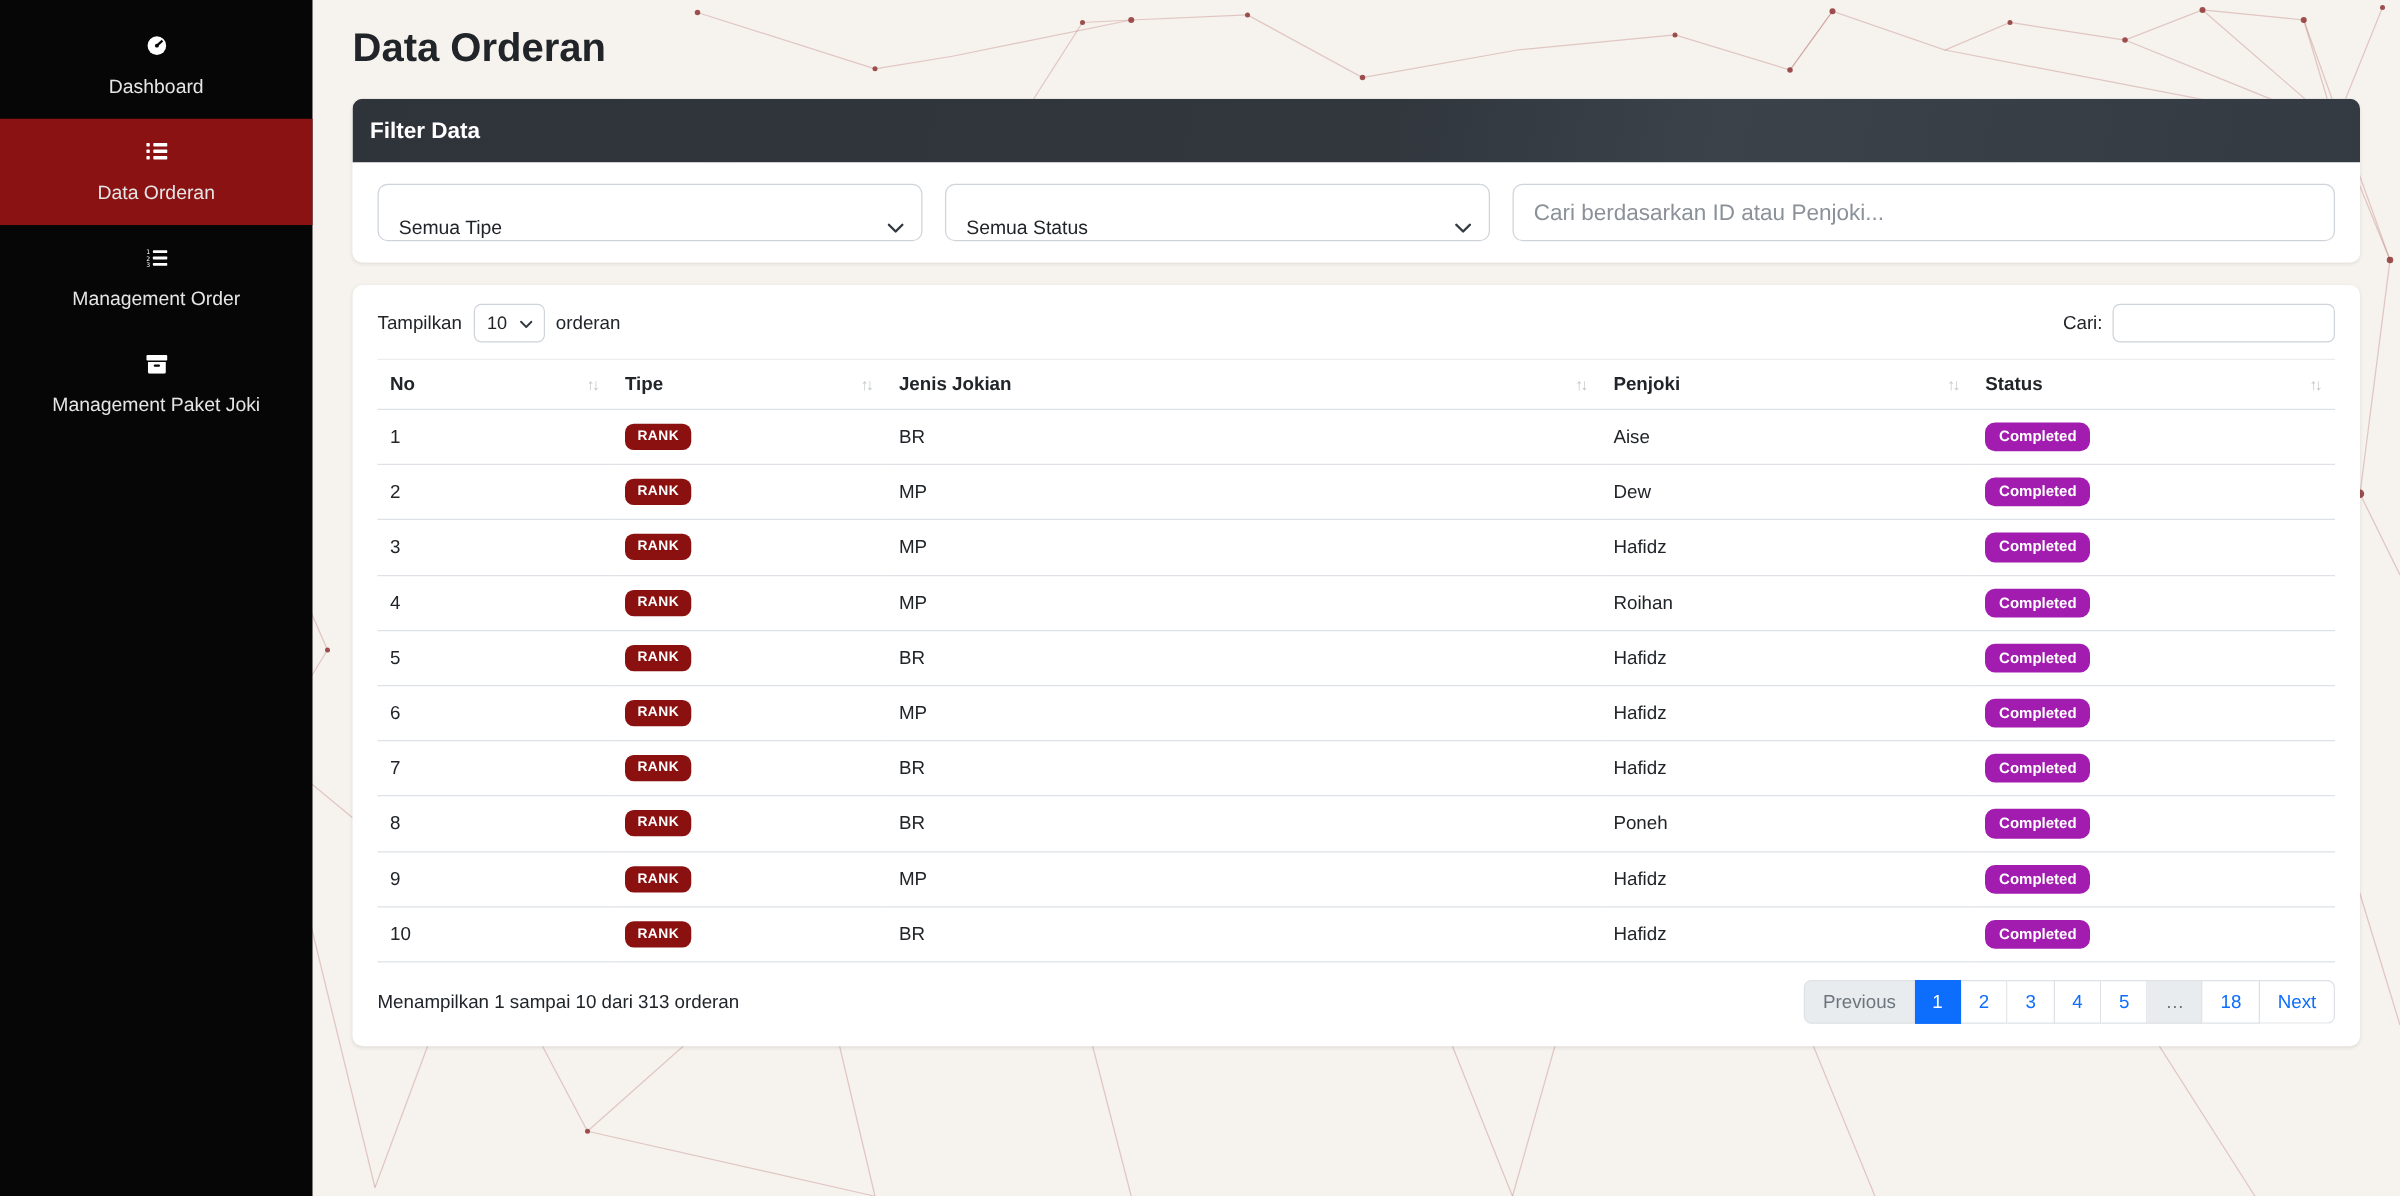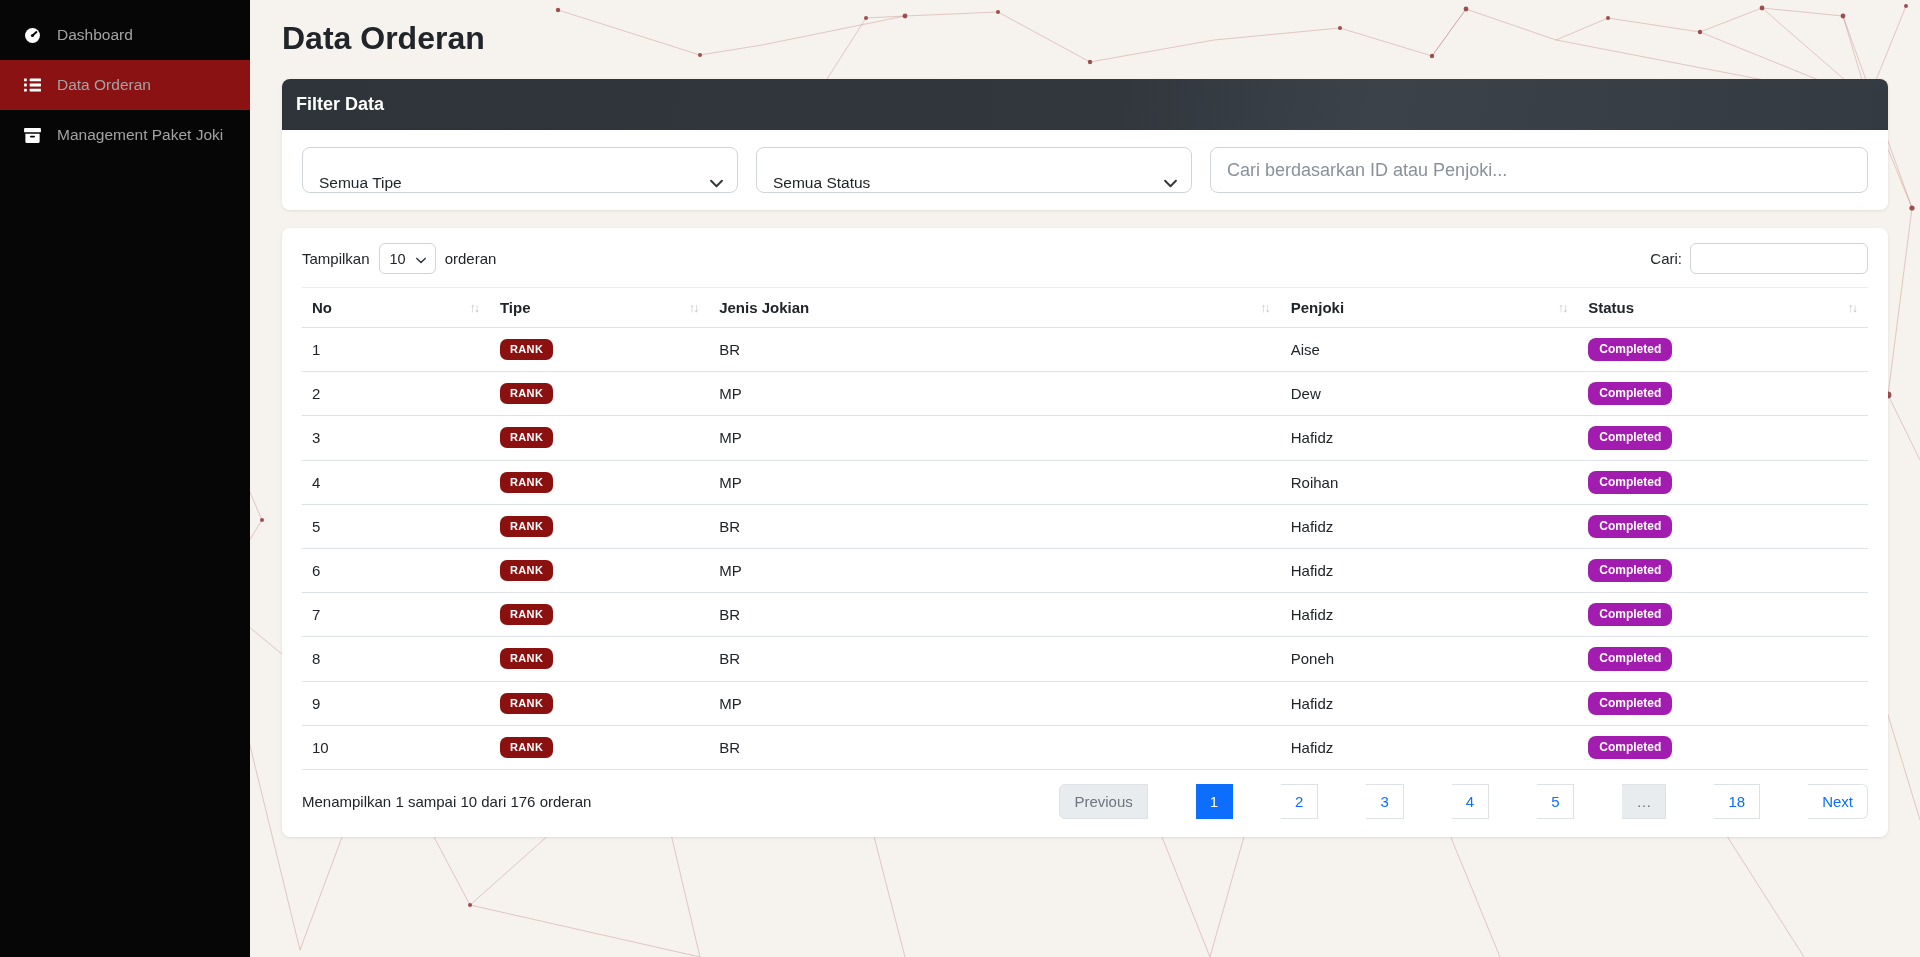--- a/index.html
+++ b/index.html
@@ -14,21 +14,21 @@
 
   
   .sidebar {
     position:absolute; left:0; top:0; width:250px; height:957px;
     background:#060606; z-index:2; color:#fff;
   }
   .sidebar-header { padding:26px 12px 22px; text-align:center; border-bottom:1px solid #262626; }
   .sidebar-title { font-size:20px; font-weight:700; letter-spacing:.2px; }
   .sidebar-subtitle { font-size:13.5px; color:#8f8f8f; margin-top:7px; }
   .nav { margin-top:10px; }
-  .nav-item { display:flex; align-items:center; gap:15px; padding:16px 22px; font-size:15.5px; color:#a3a3a3; cursor:pointer; }
+  .nav-item { display:flex; align-items:center; gap:15px; padding:16px 22px; font-size:15.5px; color:#e5e5e5; cursor:pointer;flex-direction:column; }
   .nav-item.active { background:#8b1212; }
   .nav-icon { width:20px; display:flex; justify-content:center; align-items:center; flex:0 0 20px; }
 
   
   .main { position:absolute; left:250px; top:0; width:1670px; height:957px; z-index:1; padding:14px 32px 0; }
   .page-title { font-size:32px; font-weight:600; color:#212529; margin:6px 0 22px; }
 
   .card { background:#fff; border-radius:8px; box-shadow:0 1px 3px rgba(33,37,41,.10); margin-bottom:18px; overflow:hidden; }
   .card-header {
     background:linear-gradient(100deg,#2e343a 0%,#31373d 52%,#3b424a 68%,#333a41 100%);
@@ -68,21 +68,21 @@
   .badge-rank {
     display:inline-block; background:#8b1111; color:#fff; font-size:11px; font-weight:700;
     padding:5px 10px; border-radius:7px; letter-spacing:.4px; line-height:1;
   }
   .badge-completed {
     display:inline-block; background:#a21caf; color:#fff; font-size:12px; font-weight:700;
     padding:5px 11px; border-radius:8px; line-height:1.1;
   }
 
   .table-footer { display:flex; justify-content:space-between; align-items:center; margin-top:14px; font-size:15px; }
-  .pagination { display:flex; list-style:none; margin:0; padding:0;gap:48px; }
+  .pagination { display:flex; list-style:none; margin:0; padding:0; }
   .page-item {
     border:1px solid #dee2e6; border-left:none; background:#fff; color:#0d6efd;
     padding:8px 14px; font-size:15px; cursor:pointer; user-select:none;
   }
   .page-item:first-child { border-left:1px solid #dee2e6; border-radius:6px 0 0 6px; }
   .page-item:last-child { border-radius:0 6px 6px 0; }
   .page-item.disabled { background:#e9ecef; color:#6c757d; cursor:default; }
   .page-item.active { background:#0d6efd; border-color:#0d6efd; color:#fff; }
 </style>
 </head>
@@ -156,20 +156,33 @@
             <rect y="5.5" width="3" height="3" rx=".6"></rect>
             <rect x="6" y="5.5" width="12" height="3" rx=".6"></rect>
             <rect y="11" width="3" height="3" rx=".6"></rect>
             <rect x="6" y="11" width="12" height="3" rx=".6"></rect>
           </svg>
       </span>
       <span>Data Orderan</span>
     </div>
     <div class="nav-item">
       <span class="nav-icon">
+        <svg width="17" height="15" viewBox="0 0 18 15" fill="#fff">
+            <text x="0" y="4.2" font-size="5.2" font-family="DejaVu Sans">1</text>
+            <text x="0" y="9.6" font-size="5.2" font-family="DejaVu Sans">2</text>
+            <text x="0" y="15" font-size="5.2" font-family="DejaVu Sans">3</text>
+            <rect x="5.6" y="0.8" width="12.4" height="2.4" rx=".6"></rect>
+            <rect x="5.6" y="6.2" width="12.4" height="2.4" rx=".6"></rect>
+            <rect x="5.6" y="11.6" width="12.4" height="2.4" rx=".6"></rect>
+          </svg>
+      </span>
+      <span>Management Order</span>
+    </div>
+    <div class="nav-item">
+      <span class="nav-icon">
         <svg width="17" height="15" viewBox="0 0 18 16" fill="#fff">
             <rect width="18" height="4.6" rx="1"></rect>
             <path d="M1.4 6h15.2v8.4a1.6 1.6 0 0 1-1.6 1.6H3a1.6 1.6 0 0 1-1.6-1.6z"></path>
             <rect x="6.3" y="8.2" width="5.4" height="1.9" rx=".95" fill="#060606"></rect>
           </svg>
       </span>
       <span>Management Paket Joki</span>
     </div>
   </nav>
 </aside>
@@ -332,21 +345,21 @@
             <td>10</td>
             <td><span class="badge-rank">RANK</span></td>
             <td>BR</td>
             <td>Hafidz</td>
             <td><span class="badge-completed">Completed</span></td>
           </tr>
         </tbody>
       </table>
 
       <div class="table-footer">
-        <div>Menampilkan 1 sampai 10 dari 176 orderan</div>
+        <div>Menampilkan 1 sampai 10 dari 313 orderan</div>
         <ul class="pagination">
           <li class="page-item disabled">Previous</li>
           <li class="page-item active">1</li>
           <li class="page-item">2</li>
           <li class="page-item">3</li>
           <li class="page-item">4</li>
           <li class="page-item">5</li>
           <li class="page-item disabled">…</li>
           <li class="page-item">18</li>
           <li class="page-item">Next</li>

